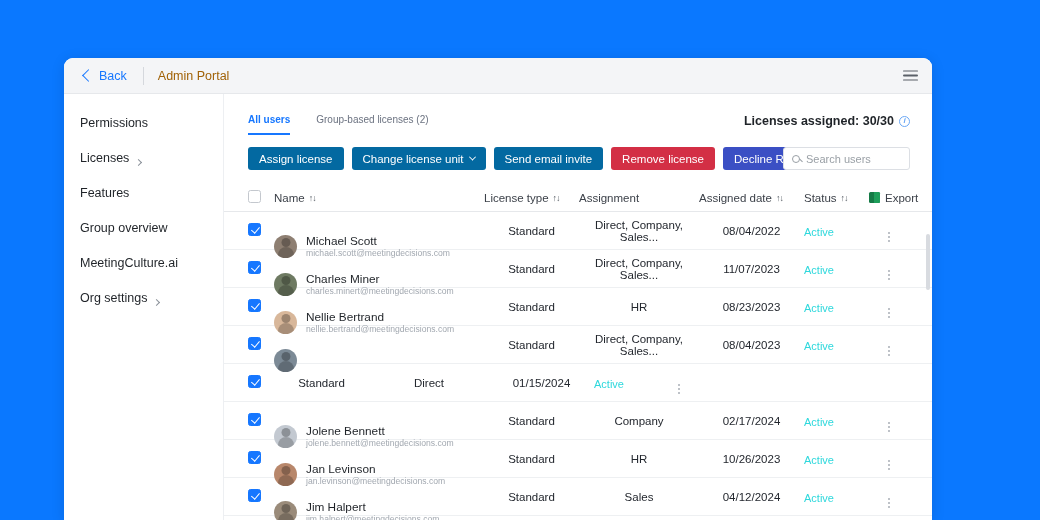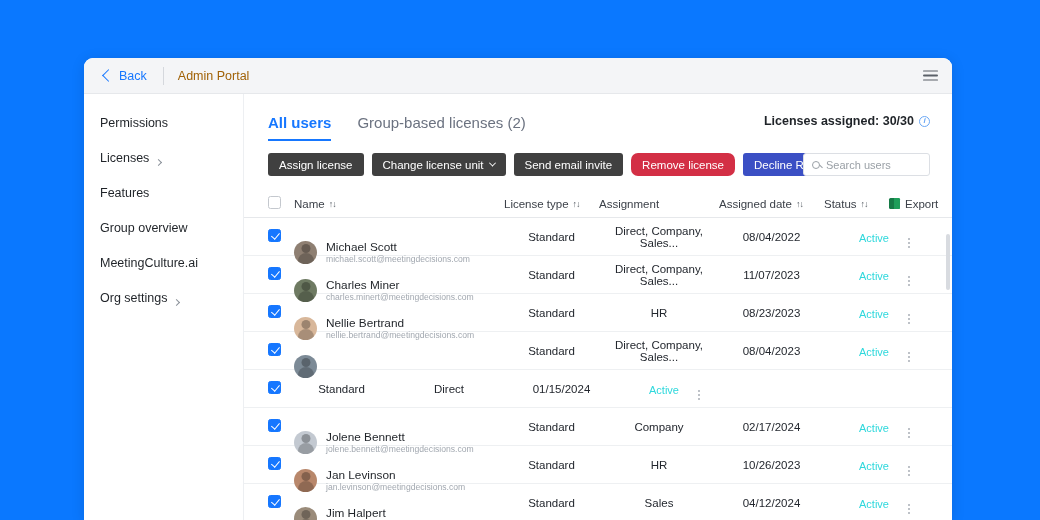--- a/index.html
+++ b/index.html
@@ -6,21 +6,21 @@
   html, body {
     width: 1040px; height: 520px;
     background: #0A78FF;
     font-family: "Liberation Sans", sans-serif;
     overflow: hidden;
   }
   #app { position: relative; width: 1040px; height: 520px; background: #0A78FF; }
 
   
   .window {
-    position: absolute; left: 84px; top: 58px;
+    position: absolute; left: 64px; top: 58px;
     width: 868px; height: 462px;
     background: #ffffff;
     border-radius: 9px 9px 0 0;
     overflow: hidden;
     box-shadow: 0 2px 14px rgba(0,0,0,.12);
   }
 
   
   .titlebar {
     height: 36px; background: #F4F5F7;
@@ -46,35 +46,35 @@
   .side-item { display: flex; align-items: flex-end; gap: 7px; font-size: 12.5px; color: #1F2328;
                margin-bottom: 21px; cursor: pointer; }
   .chev-right { width: 5px; height: 5px; border-top: 1.3px solid #8A9099; border-right: 1.3px solid #8A9099;
                 transform: rotate(45deg); display: inline-block; }
 
   
   .main { flex: 1; padding: 0 0 0 0; position: relative; overflow: hidden; }
 
   
   .tabrow { display: flex; align-items: flex-start; padding: 20px 22px 0 24px; position: relative; }
-  .tab { font-size: 15px; color: #6B7280; padding: 0 0 8px 0; margin-right: 26px; cursor: pointer;
+  .tab { font-size: 10px; color: #6B7280; padding: 0 0 8px 0; margin-right: 26px; cursor: pointer;
          border-bottom: 2.5px solid transparent; }
   .tab.active { color: #1677FF; font-weight: bold; border-bottom-color: #1677FF; }
   .lic-assigned { position: absolute; right: 22px; top: 20px; font-size: 12.5px; font-weight: bold; color: #1F2328;
                   display: flex; align-items: center; gap: 5px; white-space: nowrap; }
   .info-i { width: 11px; height: 11px; border-radius: 50%; border: 1.2px solid #6BA8F5; color: #6BA8F5;
             font-size: 8px; font-weight: bold; display: flex; align-items: center; justify-content: center;
             font-style: italic; line-height: 1; }
 
   
   .actionbar { display: flex; align-items: center; padding: 12px 22px 0 24px; position: relative; gap: 8px; }
   .btn { border: none; border-radius: 3px; color: #fff; font-size: 11.5px; padding: 0 11px; height: 23px;
          cursor: pointer; font-family: inherit; display: inline-flex; align-items: center; gap: 6px; white-space: nowrap; }
-  .btn-blue { background: #404040; }
-  .btn-red  { background: #D32F45; border-radius: 7px; }
+  .btn-blue { background: #0369a1; }
+  .btn-red  { background: #D32F45; }
   .btn-indigo { background: #3B4FC4; }
   .caret-d { width: 5px; height: 5px; border-right: 1.3px solid #fff; border-bottom: 1.3px solid #fff;
              transform: rotate(45deg) translate(-1px,-1px); display: inline-block; }
   .search-wrap { position: absolute; right: 22px; top: 12px; width: 127px; height: 23px;
                  border: 1px solid #DCDFE4; border-radius: 3px; display: flex; align-items: center;
                  padding: 8px 8px; gap: 6px; background: #fff; }
   .search-wrap input { border: none; outline: none; font-size: 11px; color: #1F2328; width: 100%;
                        font-family: inherit; background: transparent; }
   .search-wrap input::placeholder { color: #9AA0A6; }
   .mag { width: 8px; height: 8px; border: 1.3px solid #9AA0A6; border-radius: 50%; position: relative; flex: none; }
@@ -86,21 +86,21 @@
   .tr { display: flex; align-items: center; padding: 0 22px 0 24px; }
   .thead { height: 28px; border-bottom: 1px solid #E6E8EB; }
   .thead .th { font-size: 11.5px; color: #3C4149; display: flex; align-items: center; gap: 4px; }
   .sort { font-size: 9px; color: #5A6068; letter-spacing: -1px; }
 
   .c-chk  { width: 26px; flex: none; }
   .c-name { width: 210px; flex: none; }
   .c-type { width: 95px; flex: none; }
   .c-assign { width: 120px; flex: none; }
   .c-date  { width: 105px; flex: none; }
-  .c-status{ width: 65px; flex: none; text-align: right; }
+  .c-status{ width: 65px; flex: none; }
   .c-menu  { width: 40px; flex: none; text-align: center; }
 
   .row { height: 38px; border-bottom: 1px solid #EEF0F2; }
   .cell { font-size: 11.5px; color: #23272E; text-align: center; }
 
   .chk { width: 13px; height: 13px; border: 1px solid #C4C8CE; border-radius: 2.5px; background: #fff;
          display: inline-block; cursor: pointer; }
   .chk.on { background: #1677FF; border-color: #1677FF; position: relative; }
   .chk.on::after { content: ""; position: absolute; left: 4px; top: 1px; width: 3.5px; height: 7px;
                    border-right: 1.8px solid #fff; border-bottom: 1.8px solid #fff; transform: rotate(40deg); }

